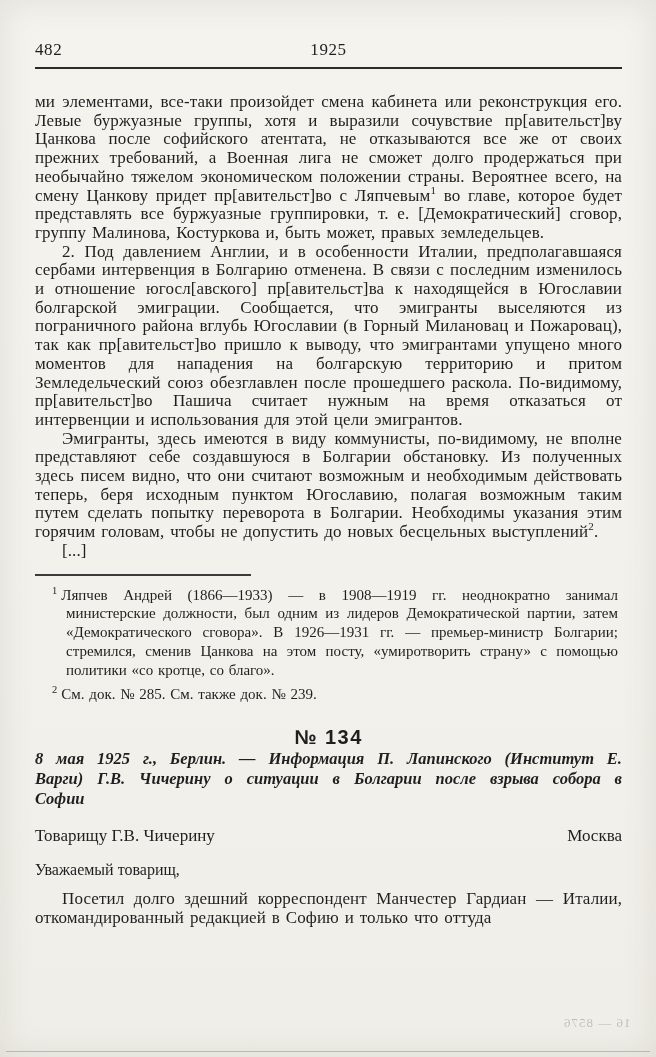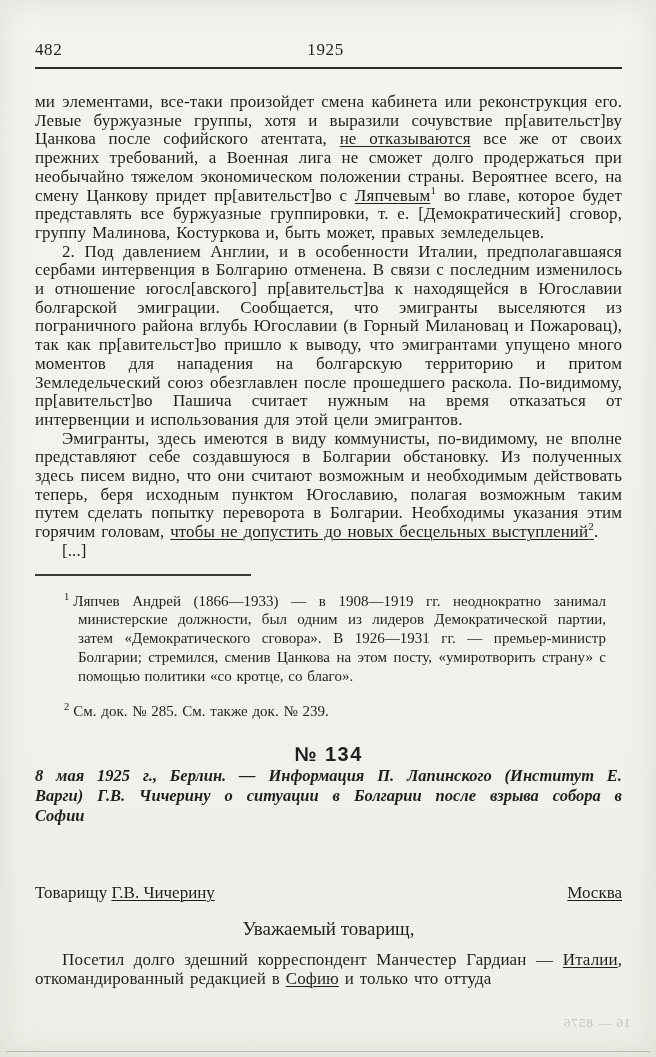--- a/index.html
+++ b/index.html
@@ -19,21 +19,21 @@
     position: absolute;
     inset: 0;
     box-sizing: border-box;
     padding: 40px 34px 0 35px;
     background: linear-gradient(180deg, #f4f3ee 0%, #f2f1ec 55%, #efeee8 100%);
     box-shadow: inset 0 0 34px rgba(110, 105, 92, 0.14);
   }
   
   .running-head {
     display: flex;
-    justify-content: flex-start;
+    justify-content: space-between;
     align-items: baseline;
     border-bottom: 2px solid #2b2b2b;
     padding-bottom: 7px;
     font-size: 17px;
     letter-spacing: 0.6px;
   }
   .running-head .cell { width: 33%; }
   .running-head .mid { text-align: center; }
   .running-head .right { text-align: right; }
 
@@ -42,24 +42,22 @@
     margin-top: 24px;
     font-size: 17px;
     line-height: 18.7px;
     text-align: justify;
     letter-spacing: 0.1px;
     word-spacing: 1.5px;
   }
   .bodytext p { margin: 0; }
   .indent { text-indent: 27px; }
   .u {
-    text-decoration: underline;
     text-decoration-thickness: 1px;
     text-underline-offset: 2px;
-    margin-top: 40px;
   }
   sup.ref {
     font-size: 11px;
     line-height: 0;
     vertical-align: super;
   }
   .ellipsis-line { margin-top: 1px; }
 
   .citation {
     margin-top: 16px;
@@ -76,21 +74,21 @@
     margin: 13px 0 0 0;
   }
   .footnotes {
     margin-top: 10px;
     font-size: 15px;
     line-height: 18.9px;
     text-align: justify;
     word-spacing: 1px;
   }
   .footnote {
-    margin: 16px;
+    margin: 4px;
     padding-left: 27px;
     text-indent: -14px;
   }
   .footnote + .footnote { margin-top: 5px; }
   .fn-marker {
     font-size: 10.5px;
     vertical-align: super;
     line-height: 0;
     margin-right: 4px;
   }
@@ -114,22 +112,21 @@
   .address-row {
     display: flex;
     justify-content: space-between;
     align-items: baseline;
     margin-top: 18px;
     font-size: 17px;
     gap: 40px;
   }
   .salutation {
     margin-top: 15px;
-    text-align: center;
-    font-size: 19px;
+    font-size: 16px;
   }
   .letter { margin-top: 11px; }
 
   
   .print-mark {
     position: absolute;
     right: 26px;
     bottom: 26px;
     transform: scaleX(-1);
     opacity: 0.3;

